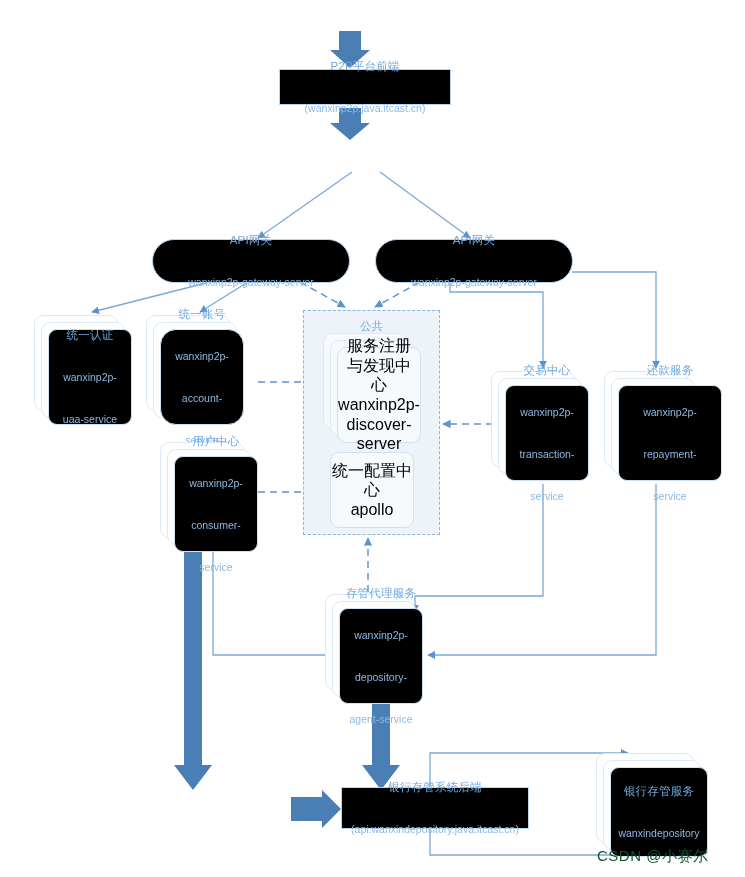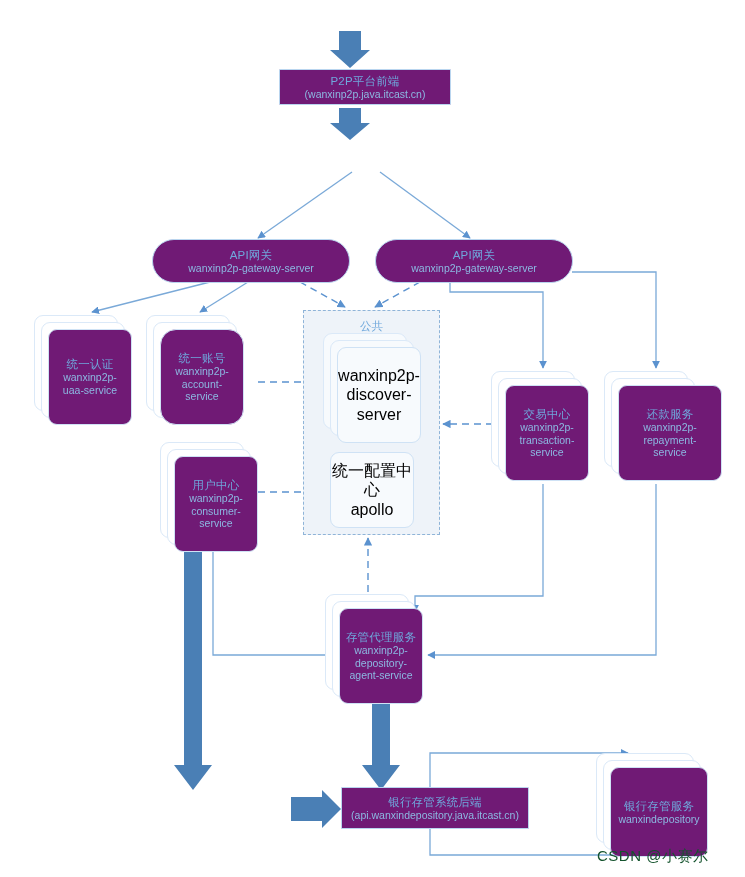--- a/index.html
+++ b/index.html
@@ -27,23 +27,24 @@
   }
   .node {
     position: absolute;
     box-sizing: border-box;
     display: flex;
     flex-direction: column;
     align-items: center;
     justify-content: center;
     text-align: center;
     color: #6fa8dc;
-    background: #701a75;
+    background: #000000;
     border: 1px solid #b9d5ef;
     line-height: 1.22;
+    gap: 29px;
   }
   .node .t-cn {
     color: #6fa8dc;
     font-size: 11.5px;
     letter-spacing: 0.2px;
   }
   .node .t-en {
     color: #8cb9e2;
     font-size: 10.5px;
   }
@@ -175,20 +176,21 @@
   </svg>
 
   <div class="group-box" style="left:303px; top:310px; width:137px; height:225px;">
     <div class="group-title" style="top:8px;">公共</div>
   </div>
 
   <div class="stack" style="left:323px; top:333px; width:98px; height:110px;">
     <div class="card-shadow" style="left:0px; top:0px; width:84px; height:96px; background:#f7fafd;"></div>
     <div class="card-shadow" style="left:7px; top:7px; width:84px; height:96px; background:#f7fafd;"></div>
     <div class="inner-card" style="left:14px; top:14px; width:84px; height:96px;">
+      <div class="t-cn" style="padding:0 5px;">服务注册与发现中心</div>
       <div class="t-en">wanxinp2p-</div>
       <div class="t-en">discover-</div>
       <div class="t-en">server</div>
     </div>
   </div>
 
   <div class="inner-card" style="left:330px; top:452px; width:84px; height:76px;">
     <div class="t-cn">统一配置中心</div>
     <div class="t-en">apollo</div>
   </div>

